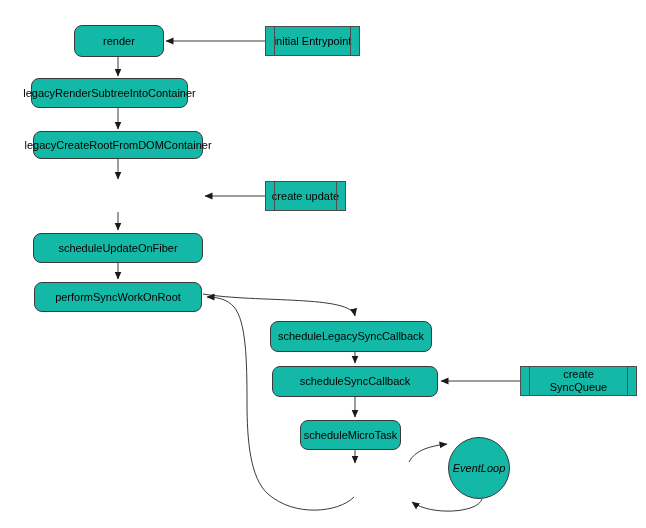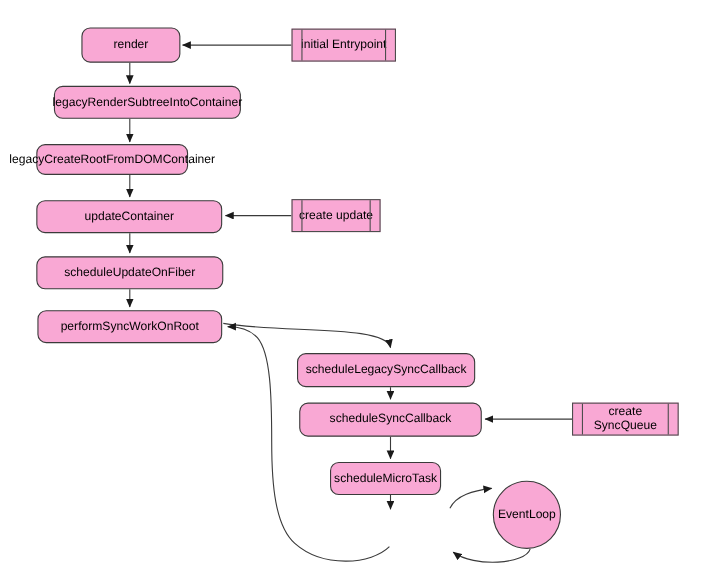--- a/index.html
+++ b/index.html
@@ -3,28 +3,28 @@
 <meta charset="utf-8">
 <style>
   html,body{margin:0;padding:0;background:#ffffff;}
   .canvas{
     position:relative;width:646px;height:528px;background:#ffffff;
     font-family:"Liberation Sans",sans-serif;overflow:hidden;
   }
   .edges{position:absolute;left:0;top:0;}
   .edge{fill:none;stroke:#3a3a3a;stroke-width:1;}
   .node{
-    position:absolute;box-sizing:border-box;background:#f9a8d4;
+    position:absolute;box-sizing:border-box;background:#14b8a6;
     border:1px solid #3a3a3a;color:#000000;
     display:flex;align-items:center;justify-content:center;
     text-align:center;font-size:11px;line-height:1.15;white-space:pre-line;
     z-index:2;
   }
   .rounded{border-radius:8px;}
-  .circle{border-radius:50%;}
+  .circle{border-radius:50%;font-style:italic;}
   .subroutine{border-color:#4d4d4d;}
   .subroutine::before{
     content:"";position:absolute;left:8px;top:0;bottom:0;width:0;
     border-left:1px solid #4d4d4d;
   }
   .subroutine::after{
     content:"";position:absolute;right:8px;top:0;bottom:0;width:0;
     border-left:1px solid #4d4d4d;
   }
 </style>
@@ -53,37 +53,36 @@
     <path class="edge" marker-end="url(#arrow)" d="M 355 450 L 355 463"></path>
     <path class="edge" marker-end="url(#arrow)" d="M 409 462 C 415 450 430 446 447 444"></path>
     <path class="edge" marker-end="url(#arrow)" d="M 482 499 C 478 513 431 516 412 502"></path>
     <path class="edge" marker-end="url(#arrow)" d="M 354 497 C 338 513 294 517 268 494 C 250 478 247 440 247 402 C 247 360 246 321 234 307 C 227 299 217 297 207 297"></path>
   </svg>
 
   <div class="node rounded" style="left:74px;top:25px;width:90px;height:32px">render</div>
 
   <div class="node subroutine" style="left:265px;top:26px;width:95px;height:30px">initial Entrypoint</div>
 
-  <div class="node rounded" style="left:49px;top:78px;width:170px;height:30px">legacyRenderSubtreeIntoContainer</div>
+  <div class="node rounded" style="left:31px;top:78px;width:157px;height:30px">legacyRenderSubtreeIntoContainer</div>
 
-  <div class="node rounded" style="left:33px;top:131px;width:138px;height:28px">legacyCreateRootFromDOMContainer</div>
+  <div class="node rounded" style="left:33px;top:131px;width:170px;height:28px">legacyCreateRootFromDOMContainer</div>
 
-  <div class="node rounded" style="left:33px;top:182px;width:169px;height:30px">updateContainer</div>
 
   <div class="node subroutine" style="left:265px;top:181px;width:81px;height:30px">create update</div>
 
   <div class="node rounded" style="left:33px;top:233px;width:170px;height:30px">scheduleUpdateOnFiber</div>
 
   <div class="node rounded" style="left:34px;top:282px;width:168px;height:30px">performSyncWorkOnRoot</div>
 
   <div class="node rounded" style="left:270px;top:321px;width:162px;height:31px">scheduleLegacySyncCallback</div>
 
   <div class="node rounded" style="left:272px;top:366px;width:166px;height:31px">scheduleSyncCallback</div>
 
-  <div class="node subroutine" style="left:520px;top:366px;width:97px;height:30px">create
+  <div class="node subroutine" style="left:520px;top:366px;width:117px;height:30px">create
 SyncQueue</div>
 
   <div class="node rounded" style="left:300px;top:420px;width:101px;height:30px">scheduleMicroTask</div>
 
 
   <div class="node circle" style="left:448px;top:437px;width:62px;height:62px">EventLoop</div>
 
 </div>
 
 </body></html>

